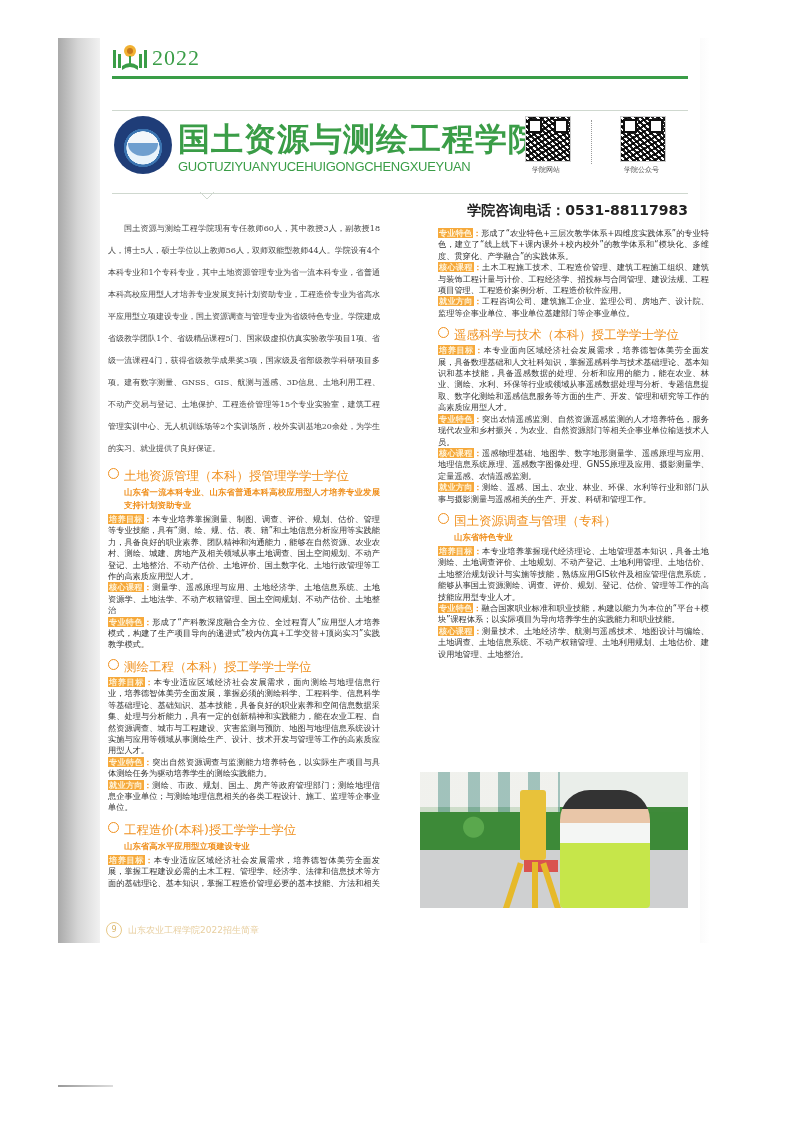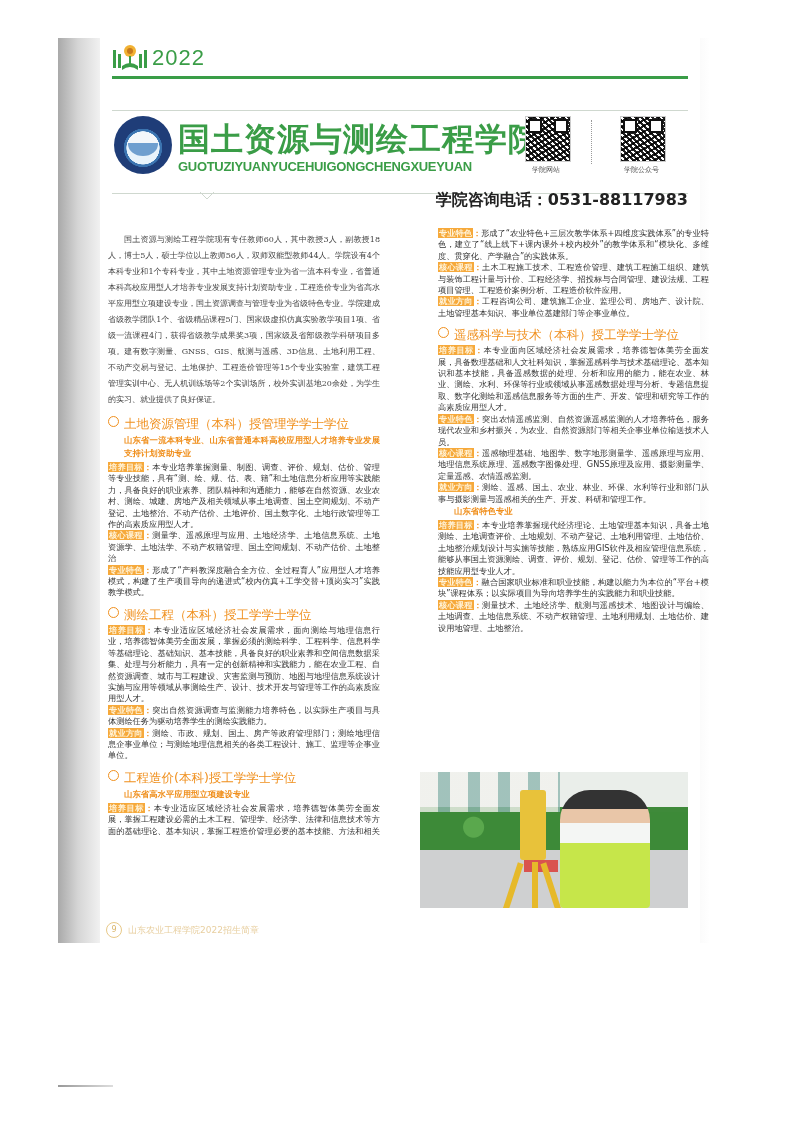--- a/index.html
+++ b/index.html
@@ -11,48 +11,48 @@
     position: absolute; left: 58px; top: 38px; width: 58px; height: 905px;
     background: linear-gradient(to right, #a9a9a9 0%, #d6d6d6 35%, #f3f3f3 75%, #ffffff 100%);
   }
   .page {
     position: absolute; left: 100px; top: 38px; width: 600px; height: 905px; background: #fff;
   }
   .page-shadow-right { position: absolute; left: 700px; top: 38px; width: 10px; height: 905px; background: linear-gradient(to right,#fbfbfb,#fff);}
   .bottom-line { position: absolute; left: 58px; top: 1085px; width: 55px; height: 2px; background: linear-gradient(to right,#999,#ddd); }
 
   .top-logo { position: absolute; left: 12px; top: 4px; width: 36px; height: 30px; }
-  .year { position: absolute; left: 52px; top: 7px; font-size: 22px; color: #3a9d47; letter-spacing: 1px; font-family: Liberation Sans, sans-serif; }
+  .year { position: absolute; left: 52px; top: 7px; font-size: 22px; color: #3a9d47; letter-spacing: 1px; font-family: Liberation Serif, serif; }
   .green-rule { position: absolute; left: 12px; top: 38px; width: 576px; height: 3px; background: #3a9d47; }
   .thin-rule { position: absolute; left: 12px; top: 72px; width: 576px; height: 1px; background: #cfd8cf; }
   .thin-rule2 { position: absolute; left: 12px; top: 155px; width: 576px; height: 1px; background: #cfd8cf; }
   .notch { position: absolute; left: 100px; top: 154px; width: 14px; height: 8px; }
 
   .emblem { position: absolute; left: 14px; top: 78px; width: 58px; height: 58px; border-radius: 50%;
     background: radial-gradient(circle at 50% 55%, #e8f3fb 0 38%, #3b74b0 39% 44%, #1f3d78 45% 100%); }
   .emblem-inner { position:absolute; left: 14px; top: 16px; width: 30px; height: 24px; border-radius: 50%;
     background: linear-gradient(#f4f7fa 0 45%, #6f9fcf 45% 100%); }
   .college-title { position: absolute; left: 78px; top: 80px; font-size: 32px; font-weight: bold; color: #3a9d47; letter-spacing: 1px; }
-  .college-pinyin { position: absolute; left: 78px; top: 121px; font-size: 13px; font-weight: bold; color: #3a9d47; font-family: "Liberation Sans", sans-serif; letter-spacing: -0.3px; }
+  .college-pinyin { position: absolute; left: 78px; top: 121px; font-size: 13px; font-weight: normal; color: #3a9d47; font-family: "Liberation Sans", sans-serif; letter-spacing: -0.3px; }
 
   .qr { position: absolute; top: 78px; width: 44px; height: 44px; border: 1px solid #ccc; background:
      repeating-linear-gradient(45deg,#222 0 2px,#fff 2px 4px),
      repeating-linear-gradient(-30deg,#222 0 2px,#fff 2px 5px); background-blend-mode: multiply; }
   .qr::before, .qr::after { content:""; position:absolute; width: 10px; height: 10px; border: 2px solid #111; background:#fff; }
   .qr::before { left: 2px; top: 2px; }
   .qr::after { right: 2px; top: 2px; }
   .qr-label { position: absolute; top: 127px; font-size: 7px; color: #555; }
   .qr-divider { position: absolute; left: 491px; top: 82px; width: 0; height: 44px; border-left: 1px dotted #9a9a9a; }
 
-  .phone { position: absolute; right: 12px; top: 152px; font-size: 16px; font-weight: bold; color: #222; }
+  .phone { position: absolute; right: 12px; top: 164px; font-size: 14px; font-weight: bold; color: #222; }
 
   .col { position: absolute; font-size: 8.2px; line-height: 11.4px; color: #333; text-align: justify; }
   .col-left { left: 8px; top: 180px; width: 272px; }
   .col-right { left: 318px; top: 190px; width: 271px; margin-left: 20px; }
-  .intro { font-family: "DejaVu Serif", serif; font-size: 8px; line-height: 16px; text-indent: 2em; color: #444; margin: 14px 0 6px 0; }
+  .intro { font-family: "DejaVu Serif", serif; font-size: 8px; line-height: 22px; text-indent: 2em; color: #444; margin: 0 0 6px 0; }
   .sec-title { font-size: 12.5px; font-weight: normal; color: #f0901e; margin: 8px 0 2px 0; line-height: 16px; white-space: nowrap; }
   .sec-title .circle { display: inline-block; width: 9px; height: 9px; border: 1.6px solid #f0901e; border-radius: 50%; margin-right: 5px; vertical-align: 1px; }
   .sec-sub { font-size: 8.4px; font-weight: bold; color: #f0901e; padding-left: 16px; line-height: 13px; margin-bottom: 2px; }
   .para { margin: 0; }
   .lbl { display: inline; background: #f6a93b; color: #fff3d8; font-weight: bold; padding: 0 1px; }
   .lbl-colon { color: #f0901e; font-weight: bold; }
 
   .photo { position: absolute; left: 320px; top: 734px; width: 268px; height: 136px; overflow: hidden;
     background: linear-gradient(#eaeeea 0 26%, #3f8a3a 26% 52%, #cfd0d1 52% 100%); }
   .photo .building { position:absolute; left:0; top:0; width:140px; height:40px; background: repeating-linear-gradient(90deg,#f2f2ee 0 18px,#8fb7b0 18px 30px); opacity:0.8;}
@@ -130,30 +130,33 @@
     <div class="sec-title">
       <span class="circle"></span><span>工程造价(本科)授工学学士学位</span>
     </div>
     <div class="sec-sub">山东省高水平应用型立项建设专业</div>
     <p class="para" style="height:34px;overflow:hidden;"><span class="lbl">培养目标</span><span class="lbl-colon">：</span><span>本专业适应区域经济社会发展需求，培养德智体美劳全面发展，掌握工程建设必需的土木工程、管理学、经济学、法律和信息技术等方面的基础理论、基本知识，掌握工程造价管理必要的基本技能、方法和相关知识，具备良好的职业素养、团队精神和沟通能力，拥有一定的创新创业意识和终身学习能力，能够在建设工程造价管理领域，从事策划决策、设计、招投标、施工、竣工验收等阶段的工程建设全过程造价管理与咨询工作的高素质应用型人才。</span></p>
   </div>
 
   <div class="col col-right">
     <p class="para"><span class="lbl">专业特色</span><span class="lbl-colon">：</span><span>形成了“农业特色+三层次教学体系+四维度实践体系”的专业特色，建立了“线上线下+课内课外+校内校外”的教学体系和“模块化、多维度、贯穿化、产学融合”的实践体系。</span></p>
     <p class="para"><span class="lbl">核心课程</span><span class="lbl-colon">：</span><span>土木工程施工技术、工程造价管理、建筑工程施工组织、建筑与装饰工程计量与计价、工程经济学、招投标与合同管理、建设法规、工程项目管理、工程造价案例分析、工程造价软件应用。</span></p>
-    <p class="para"><span class="lbl">就业方向</span><span class="lbl-colon">：</span><span>工程咨询公司、建筑施工企业、监理公司、房地产、设计院、土地管理基本知识、事业单位基建部门等企事业单位。</span></p>
+    <p class="para"><span class="lbl">就业方向</span><span class="lbl-colon">：</span><span>工程咨询公司、建筑施工企业、监理公司、房地产、设计院、监理等企事业单位、事业单位基建部门等企事业单位。</span></p>
 
     <div class="sec-title">
       <span class="circle"></span><span>遥感科学与技术（本科）授工学学士学位</span>
     </div>
     <p class="para"><span class="lbl">培养目标</span><span class="lbl-colon">：</span><span>本专业面向区域经济社会发展需求，培养德智体美劳全面发展，具备数理基础和人文社科知识，掌握遥感科学与技术基础理论、基本知识和基本技能，具备遥感数据的处理、分析和应用的能力，能在农业、林业、测绘、水利、环保等行业或领域从事遥感数据处理与分析、专题信息提取、数字化测绘和遥感信息服务等方面的生产、开发、管理和研究等工作的高素质应用型人才。</span></p>
     <p class="para"><span class="lbl">专业特色</span><span class="lbl-colon">：</span><span>突出农情遥感监测、自然资源遥感监测的人才培养特色，服务现代农业和乡村振兴，为农业、自然资源部门等相关企事业单位输送技术人员。</span></p>
     <p class="para"><span class="lbl">核心课程</span><span class="lbl-colon">：</span><span>遥感物理基础、地图学、数字地形测量学、遥感原理与应用、地理信息系统原理、遥感数字图像处理、GNSS原理及应用、摄影测量学、定量遥感、农情遥感监测。</span></p>
     <p class="para"><span class="lbl">就业方向</span><span class="lbl-colon">：</span><span>测绘、遥感、国土、农业、林业、环保、水利等行业和部门从事与摄影测量与遥感相关的生产、开发、科研和管理工作。</span></p>
 
+    <div class="sec-title">
+      <span class="circle"></span><span>国土资源调查与管理（专科）</span>
+    </div>
     <div class="sec-sub">山东省特色专业</div>
     <p class="para"><span class="lbl">培养目标</span><span class="lbl-colon">：</span><span>本专业培养掌握现代经济理论、土地管理基本知识，具备土地测绘、土地调查评价、土地规划、不动产登记、土地利用管理、土地估价、土地整治规划设计与实施等技能，熟练应用GIS软件及相应管理信息系统，能够从事国土资源测绘、调查、评价、规划、登记、估价、管理等工作的高技能应用型专业人才。</span></p>
     <p class="para"><span class="lbl">专业特色</span><span class="lbl-colon">：</span><span>融合国家职业标准和职业技能，构建以能力为本位的“平台+模块”课程体系；以实际项目为导向培养学生的实践能力和职业技能。</span></p>
     <p class="para"><span class="lbl">核心课程</span><span class="lbl-colon">：</span><span>测量技术、土地经济学、航测与遥感技术、地图设计与编绘、土地调查、土地信息系统、不动产权籍管理、土地利用规划、土地估价、建设用地管理、土地整治。</span></p>
   </div>
 
   <div class="photo" title="student-using-total-station-photo">
     <div class="building"></div>
     <div class="hedge"></div>
     <div class="instrument"></div>

